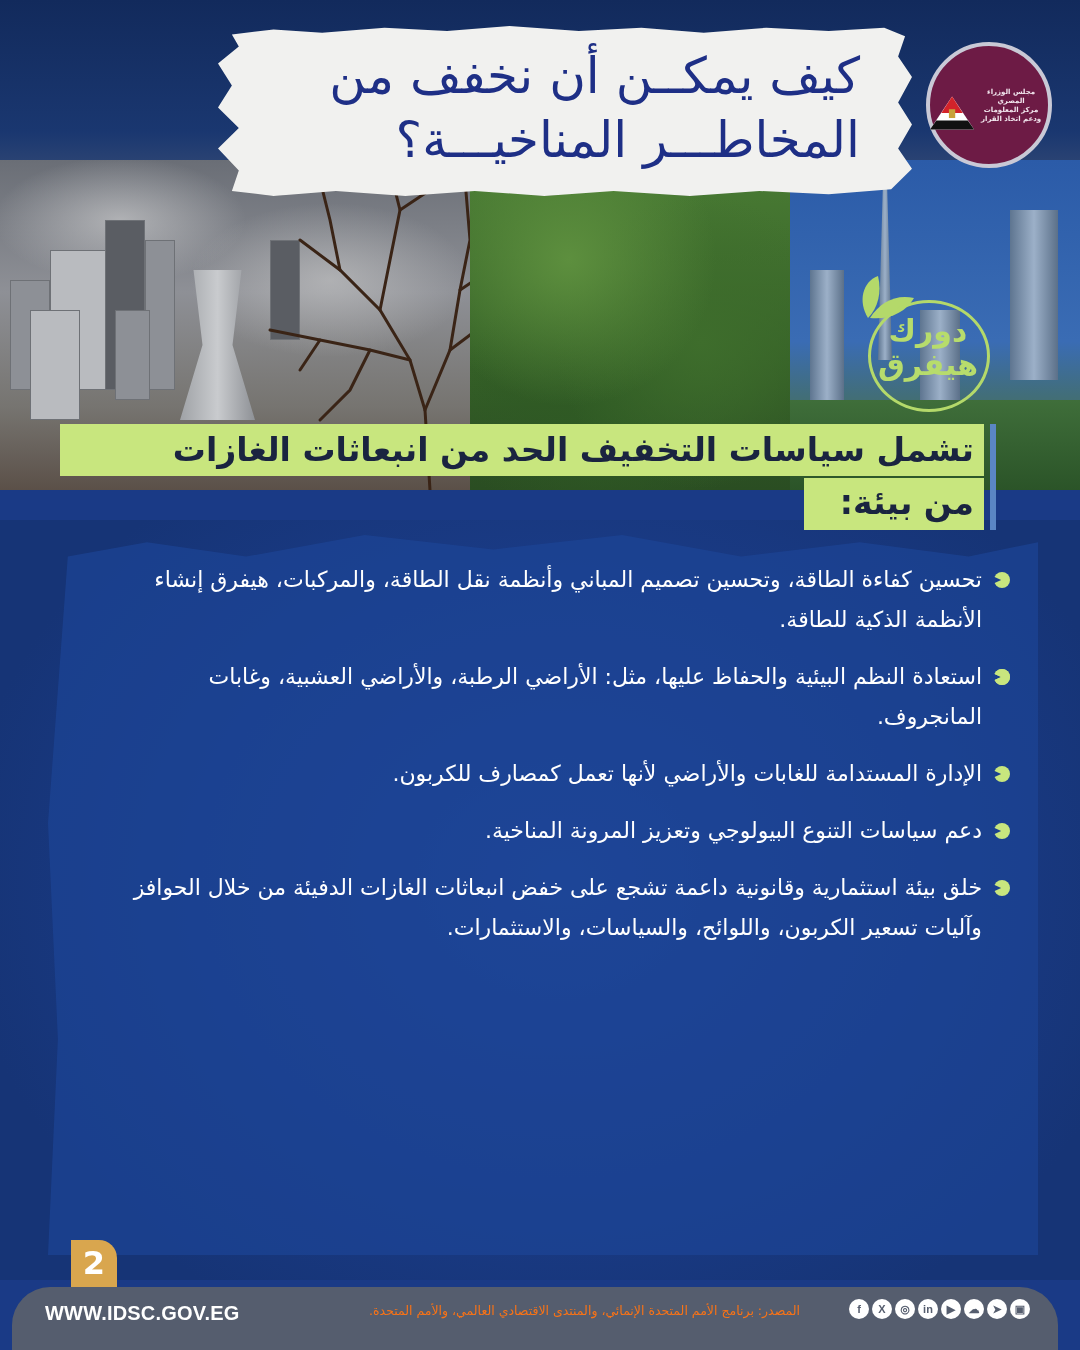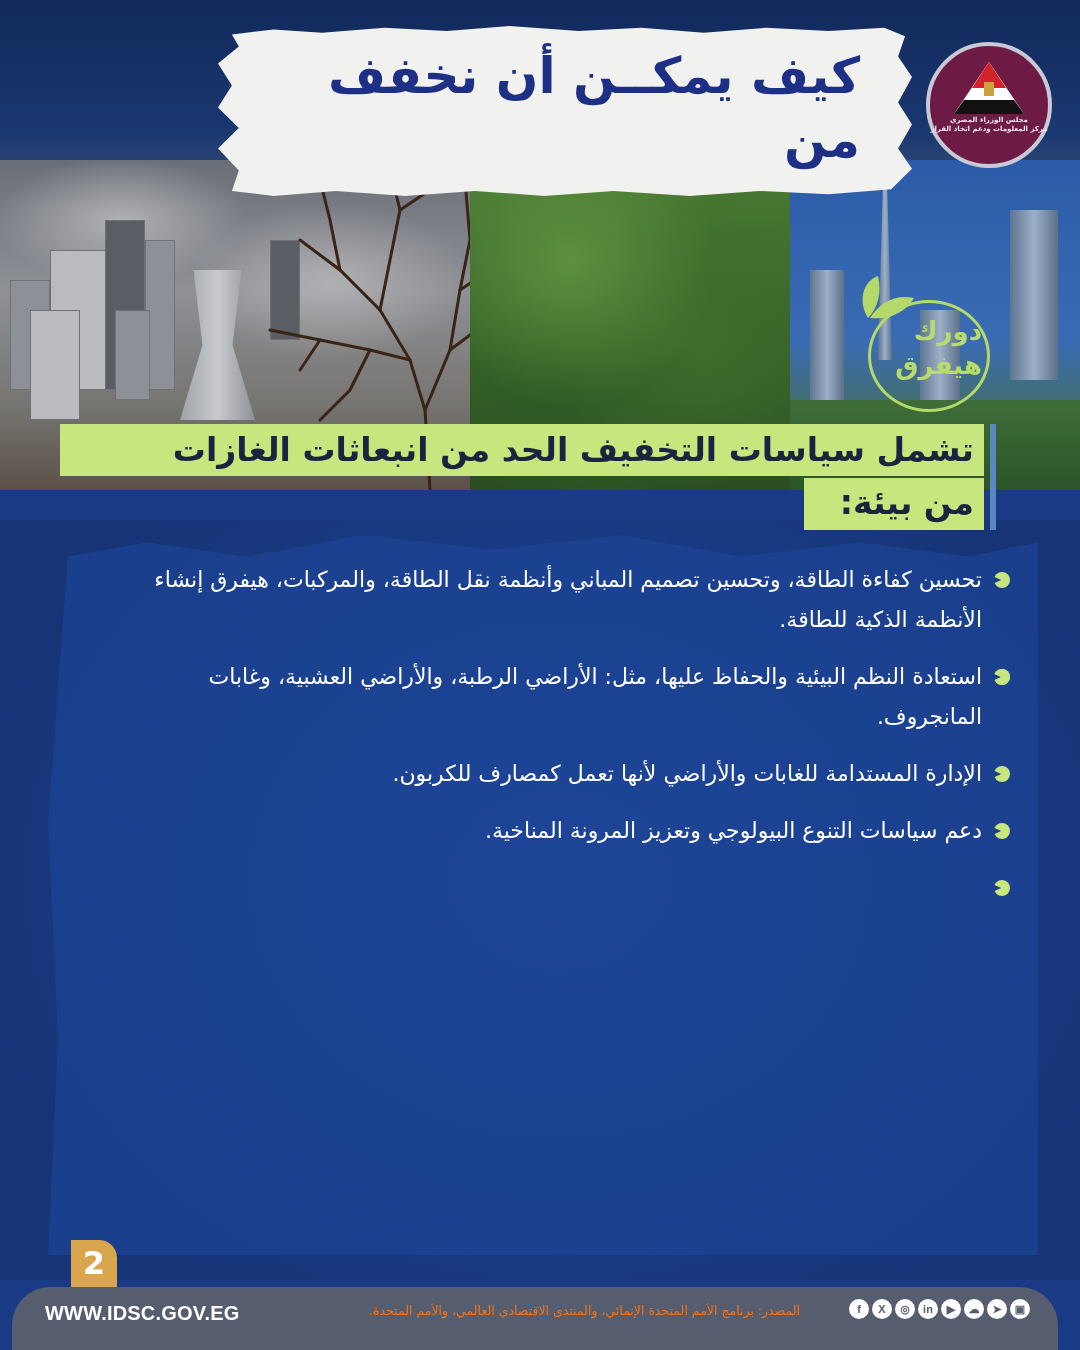--- a/index.html
+++ b/index.html
@@ -53,51 +53,51 @@
   
   .title-card {
     position: absolute; left: 218px; top: 26px; width: 694px; height: 170px;
     background: #f1f1ef;
     clip-path: polygon(2% 5%, 8% 2%, 15% 4%, 24% 1%, 33% 3%, 42% 0%, 52% 3%, 61% 1%, 70% 4%, 79% 1%, 88% 3%, 96% 1%, 99% 6%, 98% 18%, 100% 30%, 98% 45%, 100% 58%, 98% 72%, 100% 84%, 97% 96%, 88% 99%, 78% 97%, 68% 100%, 57% 97%, 47% 100%, 37% 97%, 27% 100%, 17% 97%, 8% 100%, 2% 97%, 3% 85%, 0% 72%, 3% 60%, 0% 48%, 2% 35%, 0% 22%, 3% 12%);
     box-shadow: 0 2px 6px rgba(0,0,0,0.3);
   }
   .title-text {
     position: absolute; left: 240px; top: 44px; width: 620px;
     direction: rtl; text-align: right;
-    font-family: "DejaVu Sans", sans-serif; font-weight: 700;
+    font-family: "DejaVu Sans", sans-serif; font-weight: 400;
     font-size: 50px; line-height: 64px; color: #1e2f86;
   }
 
   
   .logo {
     position: absolute; left: 926px; top: 42px; width: 126px; height: 126px;
     border-radius: 50%; background: #6d1b45;
     border: 4px solid #c9c9d6;
-    display: flex; flex-direction: column; align-items: center; justify-content: flex-start;
+    display: flex; flex-direction: row; align-items: center; justify-content: flex-start;
   }
   .logo-pyramid {
     margin-top: 16px; width: 70px; height: 52px;
   }
   .logo-text {
     font-size: 7px; line-height: 9px; color: #f2e6ee; text-align: center; direction: rtl;
     margin-top: 2px; font-weight: bold;
   }
 
   
   .badge {
     position: absolute; left: 856px; top: 272px; width: 140px; height: 140px;
   }
   .badge-ring {
     position: absolute; left: 12px; top: 28px; width: 122px; height: 112px;
     border: 3px solid #b4d96a; border-radius: 50%;
   }
   .badge-text {
     position: absolute; left: 18px; top: 42px; width: 108px;
-    text-align: right; direction: rtl;
-    font-weight: 900; font-size: 26px; line-height: 34px; color: #b7dc6c;
+    text-align: center; direction: rtl;
+    font-weight: 900; font-size: 30px; line-height: 34px; color: #b7dc6c;
   }
 
   
   .heading-line {
     position: absolute; background: #c8e67e; color: #1a2440;
     direction: rtl; text-align: right;
     font-weight: bold; font-family: "DejaVu Sans", sans-serif;
   }
   .heading-line.l1 { left: 60px; top: 424px; width: 924px; height: 52px; font-size: 33px; line-height: 52px; padding-right: 10px; }
   .heading-line.l2 { left: 804px; top: 478px; width: 180px; height: 52px; font-size: 33px; line-height: 50px; padding-right: 10px; }
@@ -198,20 +198,21 @@
     <div class="sky-tower" style="left:20px;top:110px;width:34px;height:130px;"></div>
     <div class="sky-tower" style="left:220px;top:50px;width:48px;height:170px;"></div>
     <div class="sky-tower" style="left:130px;top:150px;width:40px;height:90px;"></div>
     <div style="position:absolute;left:0;top:240px;width:290px;height:90px;background:linear-gradient(180deg,#3f6e3a,#2b5428);"></div>
   </div>
 </div>
 
 <div class="title-card"></div>
 <h1 class="title-text">
   <div>كيف يمكــن أن نخفف من</div>
+  <div>المخاطـــر المناخيـــة؟</div>
 </h1>
 
 <div class="logo">
   <svg class="logo-pyramid" viewBox="0 0 70 52">
     <polygon points="35,0 70,52 0,52" fill="#ffffff"></polygon>
     <polygon points="35,0 52,26 18,26" fill="#d3232a"></polygon>
     <polygon points="10,38 60,38 70,52 0,52" fill="#111111"></polygon>
     <rect x="30" y="20" width="10" height="14" fill="#c8a23a"></rect>
   </svg>
   <div class="logo-text">
@@ -239,21 +240,21 @@
 <div class="heading-bar"></div>
 
 <div class="content-panel"></div>
 
 <ul class="bullets">
   <li class="bullet"><span class="bullet-icon"></span><span>تحسين كفاءة الطاقة، وتحسين تصميم المباني وأنظمة نقل الطاقة، والمركبات، هيفرق إنشاء الأنظمة الذكية للطاقة.</span></li>
   <li class="bullet"><span class="bullet-icon"></span></li>
   <li class="bullet"><span class="bullet-icon"></span><span>استعادة النظم البيئية والحفاظ عليها، مثل: الأراضي الرطبة، والأراضي العشبية، وغابات المانجروف.</span></li>
   <li class="bullet"><span class="bullet-icon"></span><span>الإدارة المستدامة للغابات والأراضي لأنها تعمل كمصارف للكربون.</span></li>
   <li class="bullet"><span class="bullet-icon"></span><span>دعم سياسات التنوع البيولوجي وتعزيز المرونة المناخية.</span></li>
-  <li class="bullet"><span class="bullet-icon"></span></li>
+  <li class="bullet"><span class="bullet-icon"></span><span>خلق بيئة استثمارية وقانونية داعمة تشجع على خفض انبعاثات الغازات الدفيئة من خلال الحوافز وآليات تسعير الكربون، واللوائح، والسياسات، والاستثمارات.</span></li>
 </ul>
 
 <div class="page-num">2</div>
 
 <div class="footer"></div>
 <a class="footer-url">WWW.IDSC.GOV.EG</a>
 <div class="footer-source">المصدر: برنامج الأمم المتحدة الإنمائي، والمنتدى الاقتصادي العالمي، والأمم المتحدة.</div>
 <div class="social">
   <span>f</span>
   <span>X</span>

